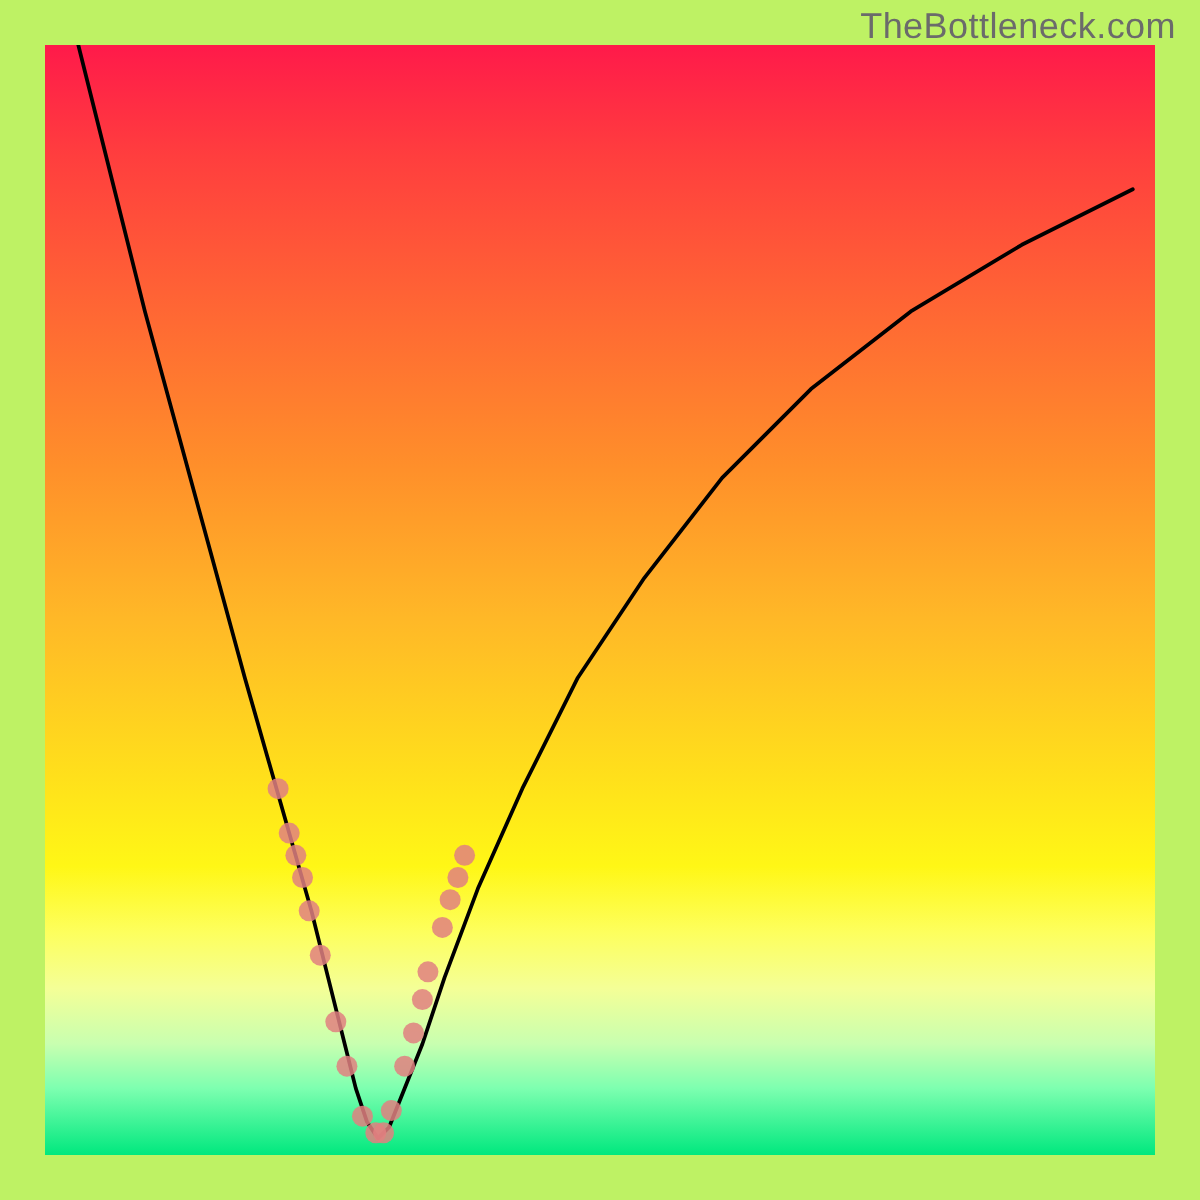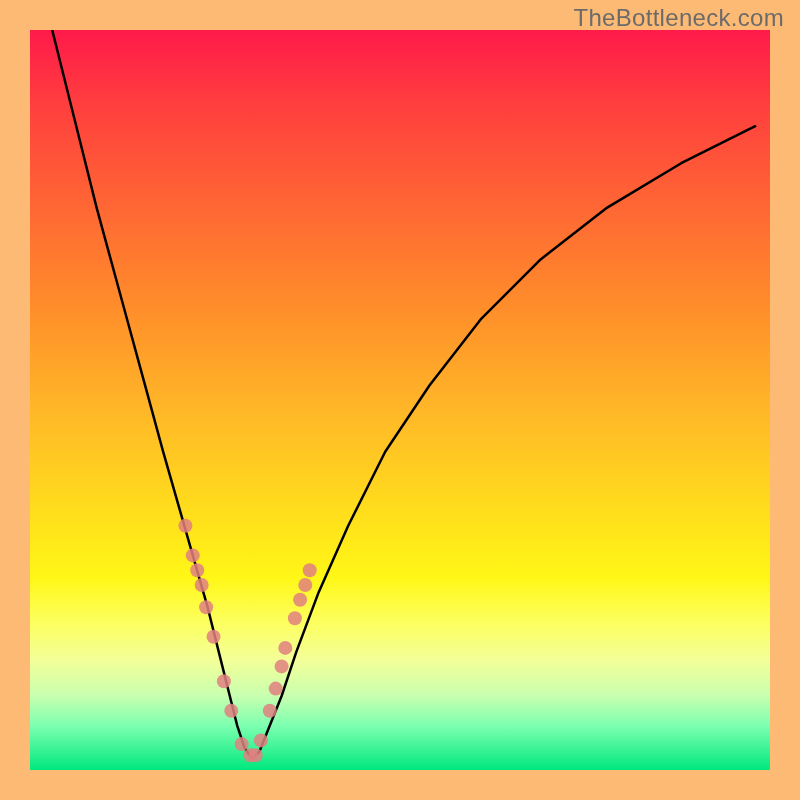--- a/index.html
+++ b/index.html
@@ -8,21 +8,21 @@
     width: 800px;
     height: 800px;
     overflow: hidden;
     background: #000;
     font-family: Arial, Helvetica, sans-serif;
   }
   .outer {
     position: relative;
     width: 800px;
     height: 800px;
-    background: #fdba74;
+    background: #bef264;
   }
   .watermark {
     position: absolute;
     top: 4px;
     right: 16px;
     color: #6b6b6b;
     font-size: 24px;
     font-weight: 400;
     letter-spacing: 0.3px;
     z-index: 10;

